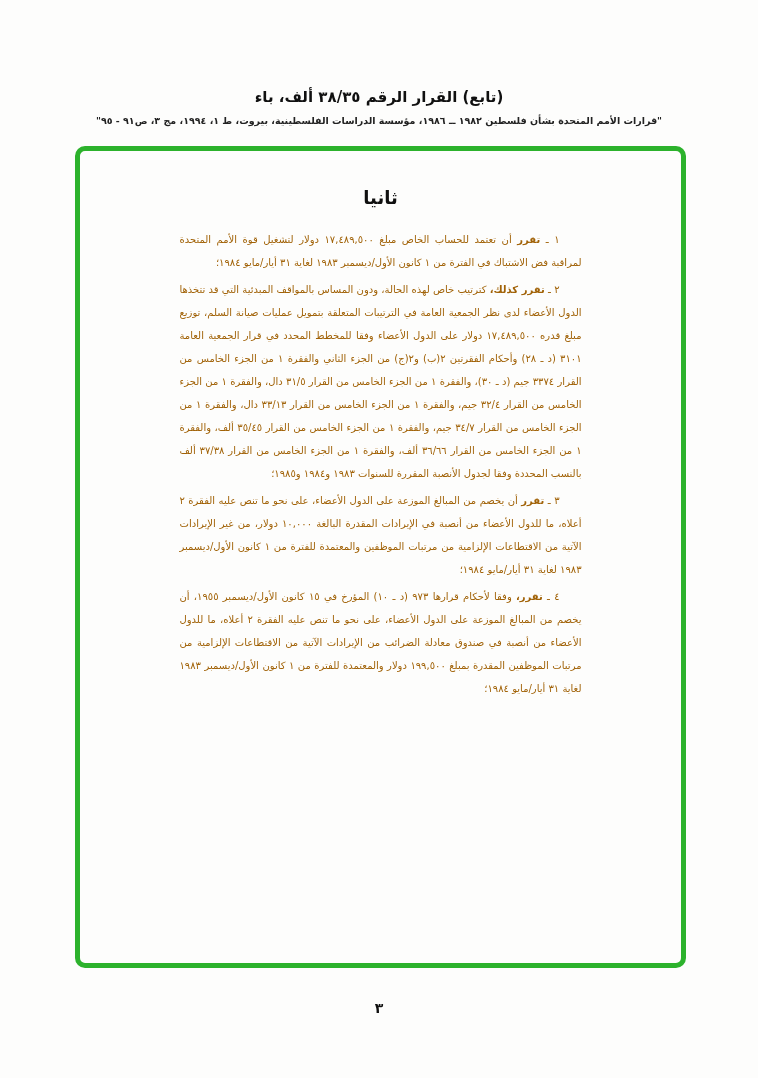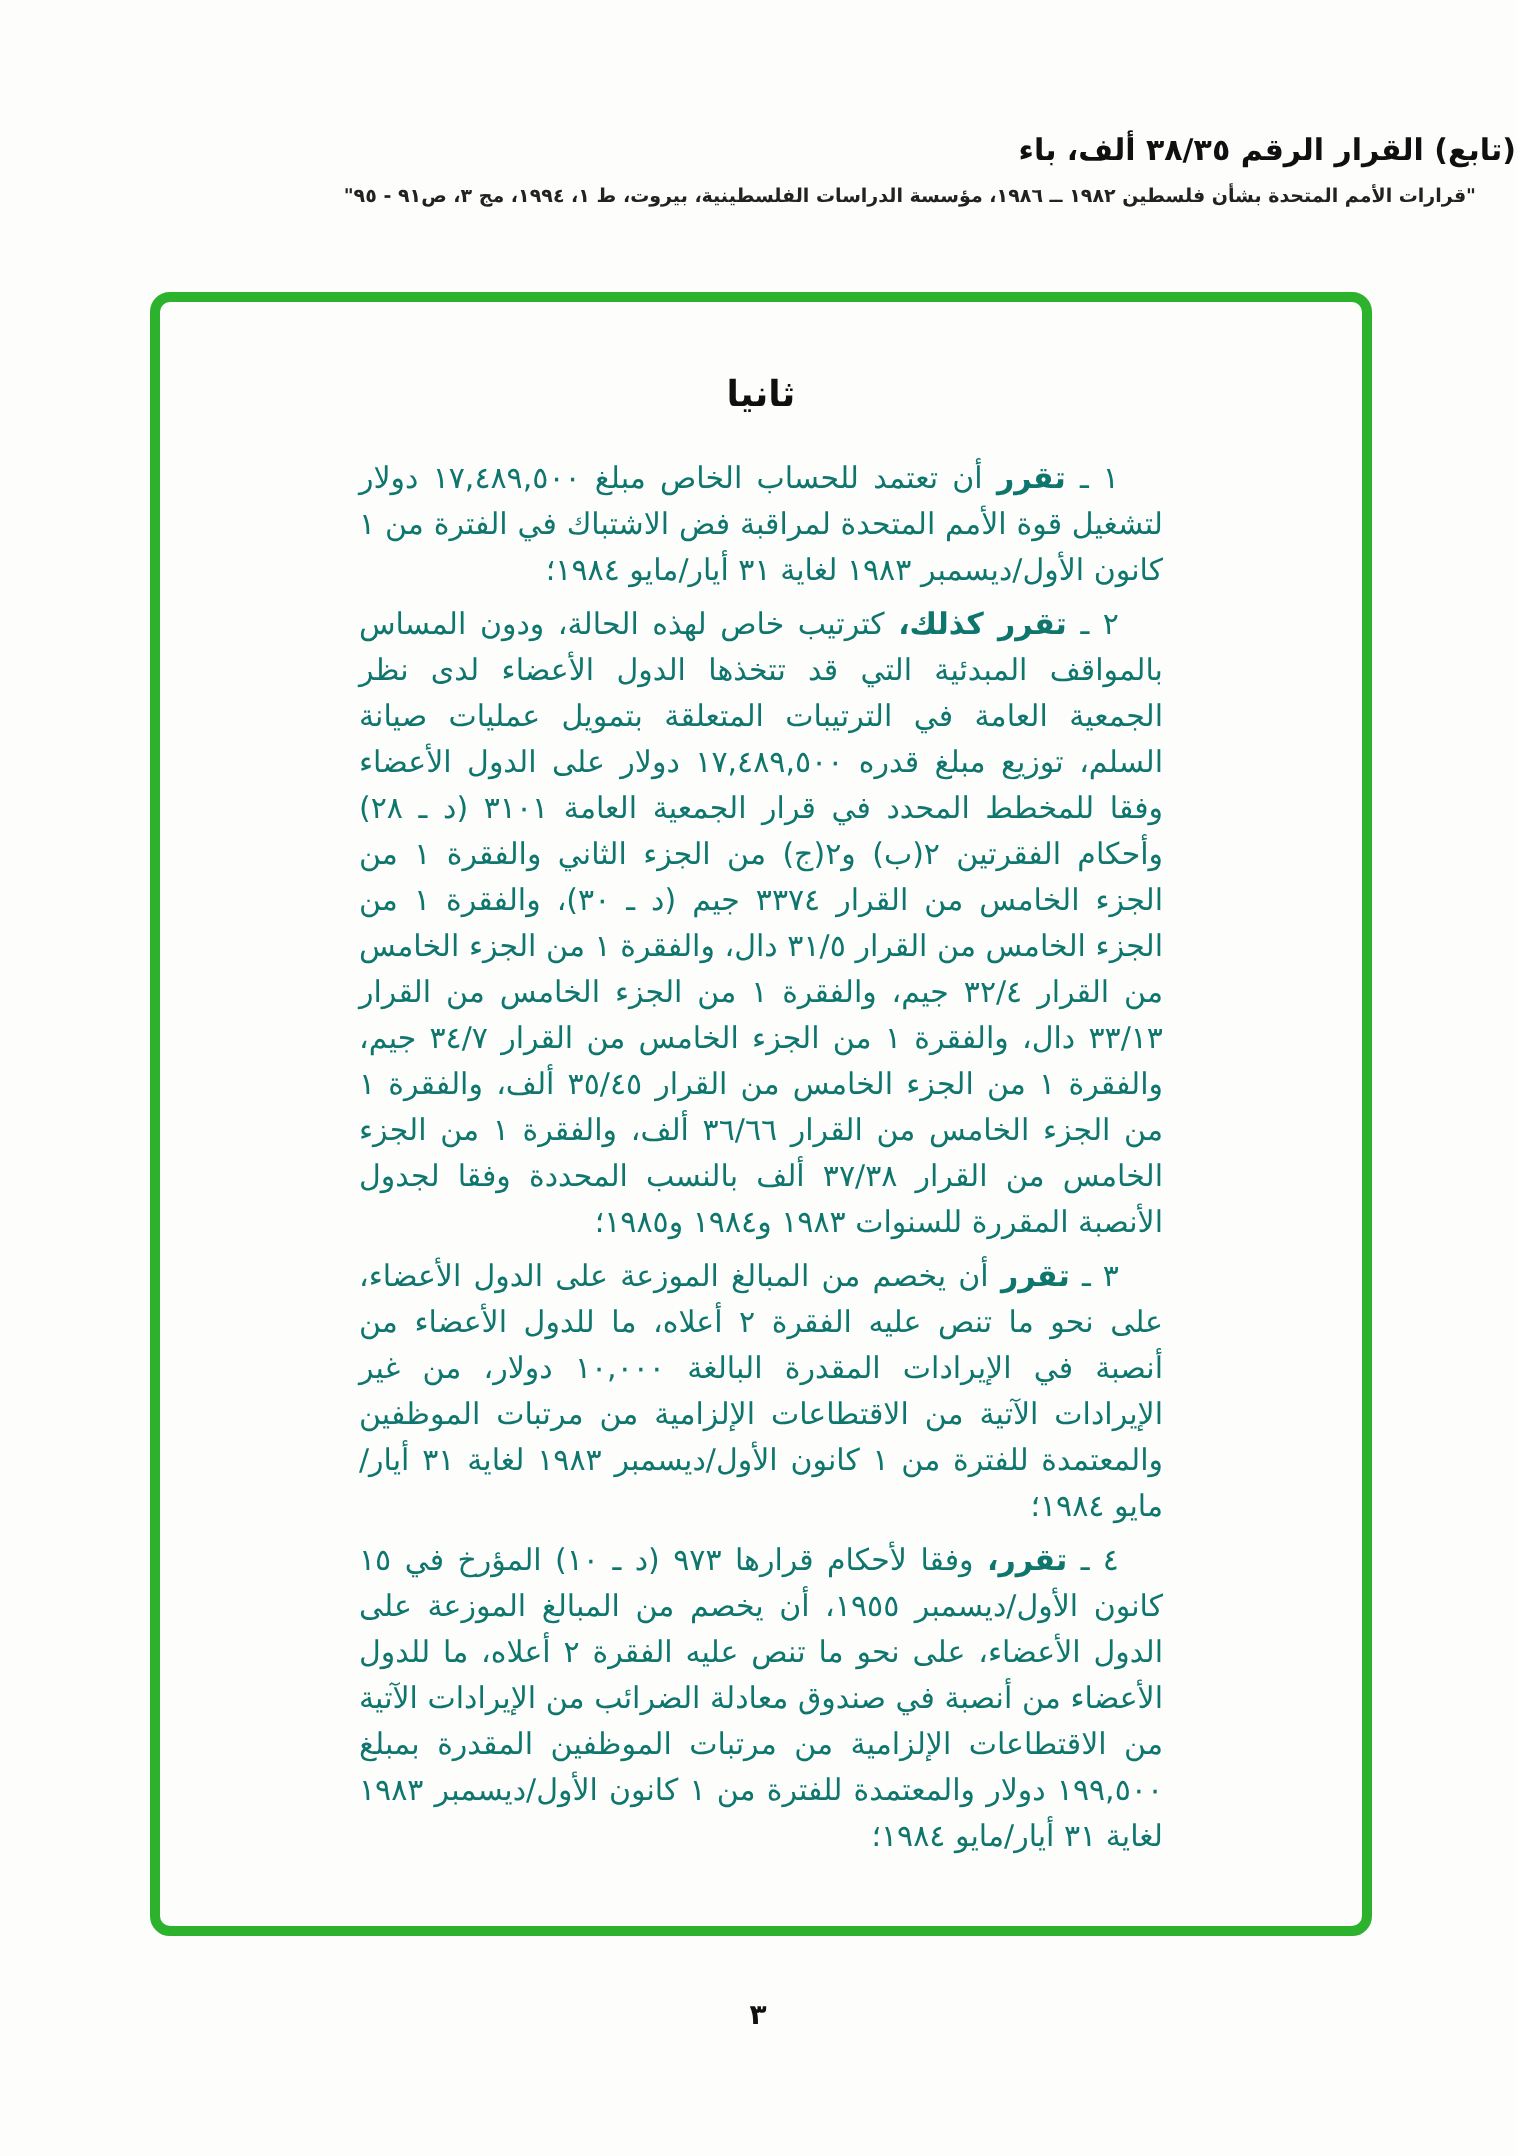--- a/index.html
+++ b/index.html
@@ -11,22 +11,22 @@
     width: 758px;
     height: 1078px;
     margin: 0 auto;
     background: #fdfdfc;
     overflow: hidden;
     color: #1a1a1a;
   }
 
   .doc-header {
     direction: rtl;
-    text-align: right;
-    padding-top: 66px;
+    text-align: center;
+    padding-top: 88px;
   }
   .doc-title {
     font-size: 15px;
     font-weight: bold;
     letter-spacing: 0.2px;
     color: #101010;
   }
   .doc-source {
     margin-top: 9px;
     font-size: 9.5px;
@@ -53,24 +53,24 @@
     font-size: 18px;
     font-weight: bold;
     margin-top: 36px;
     color: #101010;
   }
 
   .paragraphs {
     direction: rtl;
     width: 402px;
     margin: 20px auto 0 auto;
-    font-size: 15px;
+    font-size: 10px;
     line-height: 23px;
     text-align: justify;
-    color: #0f766e;
+    color: #a16207;
   }
   .paragraphs p.para {
     text-indent: 22px;
     margin-bottom: 4px;
   }
   .p-verb { font-weight: bold; }
 
   .page-number {
     position: absolute;
     bottom: 62px;

